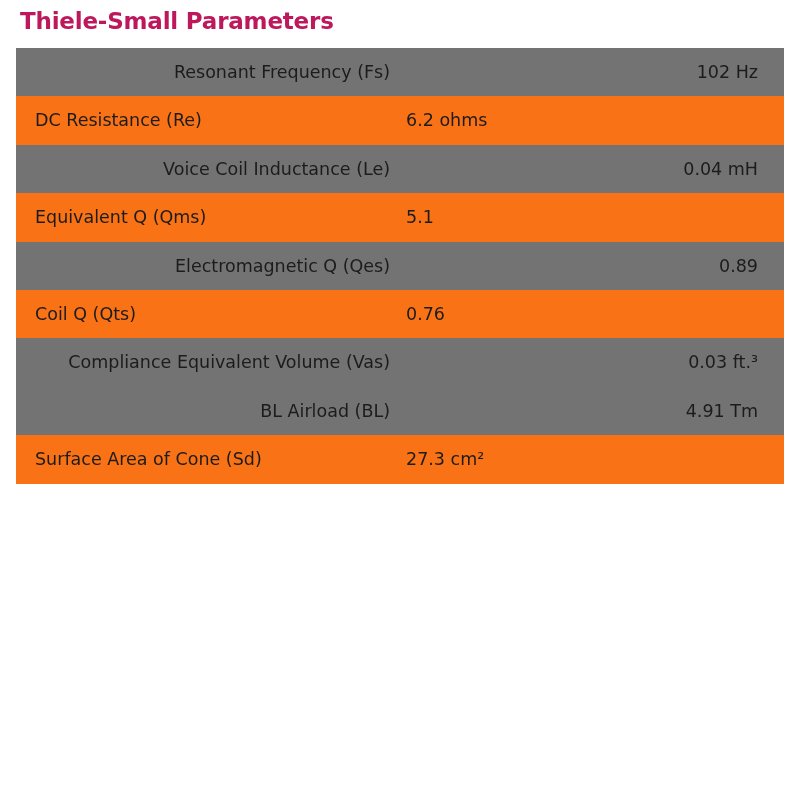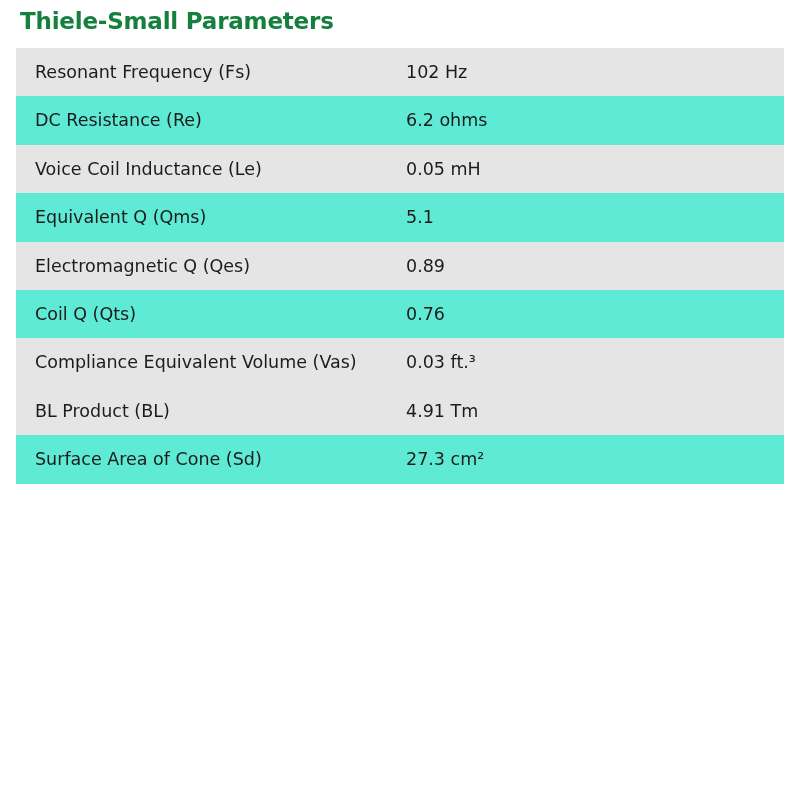--- a/index.html
+++ b/index.html
@@ -16,35 +16,36 @@
   }
   .page {
     width: 800px;
     height: 800px;
     box-sizing: border-box;
     padding: 0 16px;
   }
   .title {
     font-size: 23px;
     font-weight: bold;
-    color: #15803d;
+    color: #be185d;
     letter-spacing: -0.2px;
     padding: 8px 0 14px 4px;
     margin: 0;
   }
   table.specs {
     width: 100%;
     border-collapse: collapse;
     table-layout: fixed;
   }
   table.specs tr.row-alt td {
-    background: #e5e5e5;
+    background: #737373;
+    text-align: right;
   }
   table.specs tr.row-plain td {
-    background: #5eead4;
+    background: #f97316;
   }
   table.specs td {
     font-size: 17.5px;
     line-height: 1.28;
     color: #1c1c1c;
     vertical-align: middle;
     padding: 13px 0 13px 0;
     border: none;
   }
   table.specs td.label {
@@ -67,40 +68,40 @@
       <tr class="row-alt">
         <td class="label">Resonant Frequency (Fs)</td>
         <td class="value">102 Hz</td>
       </tr>
       <tr class="row-plain">
         <td class="label">DC Resistance (Re)</td>
         <td class="value">6.2 ohms</td>
       </tr>
       <tr class="row-alt">
         <td class="label">Voice Coil Inductance (Le)</td>
-        <td class="value">0.05 mH</td>
+        <td class="value">0.04 mH</td>
       </tr>
       <tr class="row-plain">
         <td class="label">Equivalent Q (Qms)</td>
         <td class="value">5.1</td>
       </tr>
       <tr class="row-alt">
         <td class="label">Electromagnetic Q (Qes)</td>
         <td class="value">0.89</td>
       </tr>
       <tr class="row-plain">
         <td class="label">Coil Q (Qts)</td>
         <td class="value">0.76</td>
       </tr>
       <tr class="row-alt">
         <td class="label">Compliance Equivalent Volume (Vas)</td>
         <td class="value">0.03 ft.³</td>
       </tr>
       <tr class="row-alt">
-        <td class="label">BL Product (BL)</td>
+        <td class="label">BL Airload (BL)</td>
         <td class="value">4.91 Tm</td>
       </tr>
       <tr class="row-plain">
         <td class="label">Surface Area of Cone (Sd)</td>
         <td class="value">27.3 cm²</td>
       </tr>
     </tbody>
   </table>
 </div>
 

